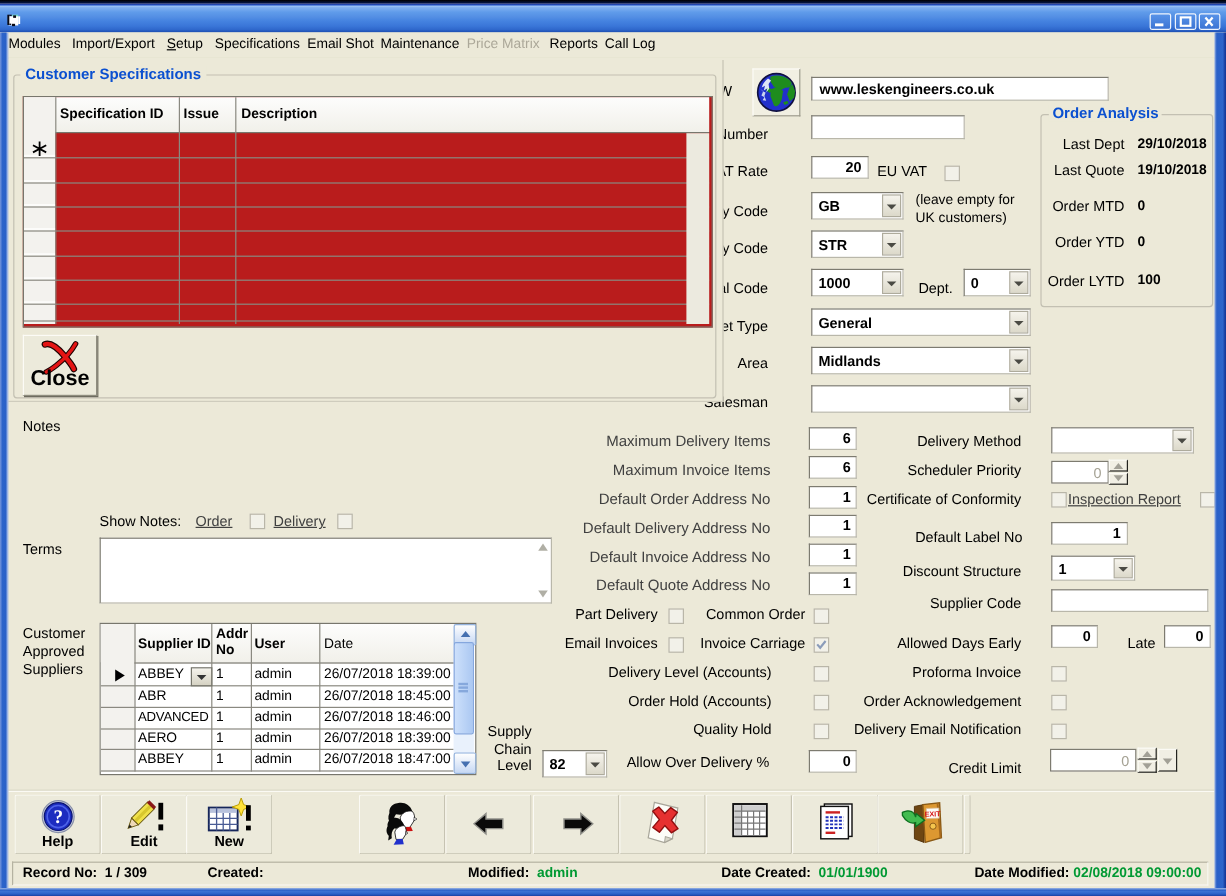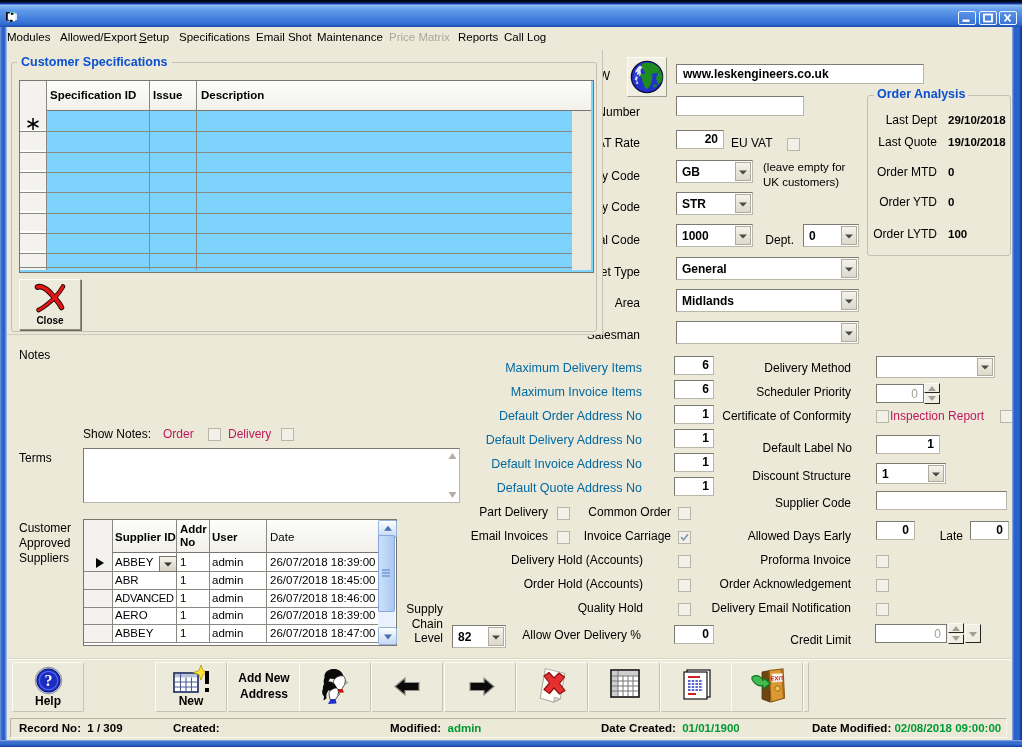--- a/index.html
+++ b/index.html
@@ -26,22 +26,22 @@
 .tb{position:absolute;background:#fff;border:1px solid #7d7b70;border-bottom-color:#b9b7aa;border-right-color:#b9b7aa;font-size:12px;}
 .tb b{position:absolute;font-size:12px;}
 .combo{position:absolute;background:#fff;border:1px solid #7d7b70;border-bottom-color:#b9b7aa;border-right-color:#b9b7aa;}
 .combo .tx{position:absolute;left:5px;top:50%;transform:translateY(-50%);font-weight:bold;font-size:12px;color:#000;}
 .dd{position:absolute;right:1px;top:1px;bottom:1px;width:14px;background:linear-gradient(180deg,#f5f3ec,#dcd9ca);border:1px solid #aeab9c;}
 .dd i{position:absolute;left:50%;top:50%;transform:translate(-50%,-38%);width:0;height:0;border-left:4px solid transparent;border-right:4px solid transparent;border-top:4px solid #4a4a44;}
 .cb{position:absolute;width:11px;height:11px;background:#f2f1e9;border:1px solid #b9b6a8;}
 .lbl{position:absolute;font-size:12px;color:#000;white-space:nowrap;}
 .gridbox .lbl{font-size:11.5px;}
 .lblr{position:absolute;font-size:12px;color:#000;white-space:nowrap;text-align:right;}
-.bluel{position:absolute;font-size:12.5px;color:#0369a1;white-space:nowrap;text-align:right;}
-.grey{color:#be185d;}
+.bluel{position:absolute;font-size:12.5px;color:#404040;white-space:nowrap;text-align:right;}
+.grey{color:#404040;text-decoration:underline;}
 .spin{position:absolute;background:#fff;border:1px solid #7d7b70;}
 .spin .v{position:absolute;right:16px;top:50%;transform:translateY(-50%);color:#a5a294;font-size:12px;}
 .spbtn{position:absolute;width:14px;height:8px;background:#f1efe4;border:1px solid #23231f;border-top:1px solid #fbfaf4;border-left:1px solid #fbfaf4;}
 .spbtn i{position:absolute;left:50%;top:50%;width:0;height:0;border-left:4px solid transparent;border-right:4px solid transparent;}
 .spbtn.up i{transform:translate(-50%,-42%);border-bottom:5px solid #a2a096;}
 .spbtn.dn i{transform:translate(-50%,-58%);border-top:5px solid #a2a096;}
 
 .tbtn{position:absolute;top:614px;width:70px;height:48px;background:#eceadb;border:1px solid #c6c3b2;border-top-color:#fbfaf5;border-left-color:#fbfaf5;border-radius:2px;}
 .tbtn .cap{position:absolute;left:0;right:0;bottom:3px;text-align:center;font-size:12px;font-weight:bold;color:#000;}
 
@@ -75,21 +75,21 @@
         </svg>
       </div>
   <div class="abs wbtn" id="bcls">
         <svg width="16" height="12">
           <path d="M4.5 2.5 L10.5 9.5 M10.5 2.5 L4.5 9.5" stroke="#fff" stroke-width="1.9"></path>
         </svg>
       </div>
  </div>
  <div class="abs" id="menubar">
   <div class="mi" style="left:7px">Modules</div>
-  <div class="mi" style="left:60px">Allowed/Export</div>
+  <div class="mi" style="left:60px">Import/Export</div>
   <div class="mi" style="left:139px"><u>S</u>etup</div>
   <div class="mi" style="left:179px">Specifications</div>
   <div class="mi" style="left:256px">Email Shot</div>
   <div class="mi" style="left:317px">Maintenance</div>
   <div class="mi dis" style="left:389px">Price Matrix</div>
   <div class="mi" style="left:458px">Reports</div>
   <div class="mi" style="left:504px">Call Log</div>
  </div>
  <div class="abs" id="content">
 
@@ -178,21 +178,21 @@
       <div class="lbl" style="left:941px;top:117px;font-weight:bold;font-size:11.5px;padding-top:1px">0</div>
   <div class="lblr" style="right:75px;top:147px">Order YTD</div>
       <div class="lbl" style="left:941px;top:147px;font-weight:bold;font-size:11.5px;padding-top:1px">0</div>
   <div class="lblr" style="right:75px;top:179px">Order LYTD</div>
       <div class="lbl" style="left:941px;top:179px;font-weight:bold;font-size:11.5px;padding-top:1px">100</div>
 
   <div class="abs" style="left:0;top:2px;width:595px;height:284px;background:#ece9d8;border-right:1px solid #c6c3b4;border-bottom:1px solid #cfccbd;">
     <div class="abs" style="left:4px;top:12px;width:584px;height:268px;border:1px solid #c3c0b2;border-radius:3px;"></div>
     <div class="abs" style="left:10px;top:5px;background:#ece9d8;padding:0 4px;color:#0b50d0;font-weight:bold;font-size:12.5px;">Customer Specifications</div>
 
-    <div class="abs gridbox" style="left:12px;top:30px;width:573px;height:191px;background:#7dd3fc;border:1px solid #77766c;">
+    <div class="abs gridbox" style="left:12px;top:30px;width:573px;height:191px;background:#b91c1c;border:1px solid #77766c;">
       <div class="abs" style="left:0;top:0;width:571px;height:29px;background:linear-gradient(180deg,#fdfdfc,#f1f0ea);border-bottom:1px solid #77766c;"></div>
       <div class="abs" style="left:0;top:0;width:26px;height:189px;background:#f3f2ee;"></div>
       <div class="abs" style="left:0;top:48px;width:26px;height:2px;background:#fcfcfa"></div>
       <div class="abs" style="left:0;top:69px;width:26px;height:2px;background:#fcfcfa"></div>
       <div class="abs" style="left:0;top:89px;width:26px;height:2px;background:#fcfcfa"></div>
       <div class="abs" style="left:0;top:109px;width:26px;height:2px;background:#fcfcfa"></div>
       <div class="abs" style="left:0;top:130px;width:26px;height:2px;background:#fcfcfa"></div>
       <div class="abs" style="left:0;top:150px;width:26px;height:2px;background:#fcfcfa"></div>
       <div class="abs" style="left:0;top:170px;width:26px;height:2px;background:#fcfcfa"></div>
       <div class="abs" style="left:26px;top:0;width:1px;height:189px;background:#8a8980;"></div>
@@ -215,21 +215,21 @@
       </svg>
     </div>
 
     <div class="abs" style="left:12px;top:229px;width:60px;height:49px;background:#eceadb;border:1px solid #8f8d7f;border-top-color:#fcfbf6;border-left-color:#fcfbf6;box-shadow:1px 1px 0 #6e6c60;">
       <svg class="abs" style="left:13px;top:3px" width="36" height="30" viewBox="0 0 36 30">
         <path d="M4.5 4 C10 2 16 8 21 14 C24 17.5 27 21 28.5 24.5" fill="none" stroke="#200404" stroke-width="5.6" stroke-linecap="round"></path>
         <path d="M30 3.5 C27 9 21 16 14 21.5 C11 23.8 8 26 5.5 27" fill="none" stroke="#200404" stroke-width="4.6" stroke-linecap="round"></path>
         <path d="M4.5 4 C10 2 16 8 21 14 C24 17.5 27 21 28.5 24.5" fill="none" stroke="#e41414" stroke-width="3.6" stroke-linecap="round"></path>
         <path d="M30 3.5 C27 9 21 16 14 21.5 C11 23.8 8 26 5.5 27" fill="none" stroke="#e41414" stroke-width="2.8" stroke-linecap="round"></path>
       </svg>
-      <div class="cap" style="position:absolute;left:0;right:0;bottom:3px;text-align:center;font-weight:bold;font-size:10px">Close</div>
+      <div class="cap" style="position:absolute;left:0;right:0;bottom:3px;text-align:center;font-weight:bold;font-size:18px">Close</div>
     </div>
   </div>
 
   <div class="lbl" style="left:12px;top:300px">Notes</div>
   <div class="lbl" style="left:76px;top:379px">Show Notes:</div>
   <div class="lbl grey" style="left:156px;top:379px">Order</div>
   <div class="cb" style="left:201px;top:380px"></div>
   <div class="lbl grey" style="left:221px;top:379px">Delivery</div>
   <div class="cb" style="left:274px;top:380px"></div>
   <div class="lbl" style="left:12px;top:403px">Terms</div>
@@ -334,21 +334,21 @@
   <div class="lblr" style="right:341px;top:457px">Common Order</div>
       <div class="cb" style="left:671px;top:459px"></div>
   <div class="lblr" style="right:464px;top:481px">Email Invoices</div>
       <div class="cb" style="left:550px;top:483px"></div>
   <div class="lblr" style="right:341px;top:481px">Invoice Carriage</div>
   <div class="cb" style="left:671px;top:483px">
         <svg width="11" height="11" style="position:absolute;left:0;top:0">
           <path d="M2 5 L4.5 7.8 L9 2.2" stroke="#8b9cba" stroke-width="1.8" fill="none"></path>
         </svg>
       </div>
-  <div class="lblr" style="right:369px;top:505px">Delivery Hold (Accounts)</div>
+  <div class="lblr" style="right:369px;top:505px">Delivery Level (Accounts)</div>
       <div class="cb" style="left:671px;top:507px"></div>
   <div class="lblr" style="right:369px;top:529px">Order Hold (Accounts)</div>
       <div class="cb" style="left:671px;top:531px"></div>
   <div class="lblr" style="right:369px;top:553px">Quality Hold</div>
       <div class="cb" style="left:671px;top:555px"></div>
   <div class="lblr" style="right:371px;top:580px">Allow Over Delivery %</div>
   <div class="tb" style="left:667px;top:577px;width:38px;height:17px">
         <b style="right:4px;top:1px">0</b>
       </div>
 
@@ -417,33 +417,44 @@
   <div class="abs" style="left:0;top:611px;width:1005px;height:1px;background:#fbfaf4"></div>
   <div class="tbtn" style="left:5px">
     <svg class="abs" style="left:21px;top:3px" width="29" height="29" viewBox="0 0 29 29">
       <circle cx="14.5" cy="14.5" r="13.3" fill="#c6c9da" stroke="#8890a8" stroke-width="1"></circle>
       <circle cx="14.5" cy="14.5" r="11.6" fill="#1c2cc0" stroke="#0a1470" stroke-width="1"></circle>
       <circle cx="14.5" cy="14.5" r="9.2" fill="none" stroke="#4d62e8" stroke-width="1.3"></circle>
       <text x="14.5" y="20" text-anchor="middle" font-family="Liberation Serif,serif" font-size="16" font-weight="bold" fill="#fff">?</text>
     </svg>
     <div class="cap">Help</div>
   </div>
+  <div class="tbtn" style="left:77px">
+    <svg class="abs" style="left:17px;top:2px" width="38" height="32" viewBox="0 0 38 32">
+      <g transform="rotate(45 14 16)">
+        <rect x="10" y="2" width="8" height="19" fill="#f0e14a" stroke="#6b5b10" stroke-width="0.8"></rect>
+        <rect x="12.7" y="2" width="2.6" height="19" fill="#d8c72e"></rect>
+        <rect x="10" y="0" width="8" height="3" fill="#8a1a1a"></rect>
+        <path d="M10 21 L18 21 L14 29 Z" fill="#efd9b8" stroke="#6b5b10" stroke-width="0.8"></path>
+        <path d="M12.6 26 L15.4 26 L14 29 Z" fill="#222"></path>
+      </g>
+      <rect x="30" y="4" width="4" height="14" fill="#000"></rect>
+      <rect x="30" y="22" width="4" height="5" fill="#000"></rect>
+    </svg>
+    <div class="cap">Edit</div>
+  </div>
   <div class="tbtn" style="left:148px">
     <svg class="abs" style="left:16px;top:2px" width="40" height="32" viewBox="0 0 40 32">
       <rect x="2" y="8" width="24" height="19" fill="#fff" stroke="#16265a" stroke-width="1.6"></rect>
       <rect x="3" y="9" width="22" height="3.4" fill="#b8c2dc"></rect>
       <path d="M8.5 8 V27 M14 12.5 V27 M19.5 12.5 V27 M2 17 H26 M2 22 H26" stroke="#4a5c95" stroke-width="1.1"></path>
       <path d="M29 0 L31 5.5 L36.5 7.5 L31 9.5 L29 15 L27 9.5 L21.5 7.5 L27 5.5 Z" fill="#ffe23a" stroke="#b89b00" stroke-width="0.8"></path>
       <rect x="33" y="6" width="4" height="13" fill="#000"></rect>
       <rect x="33" y="23" width="4" height="4" fill="#000"></rect>
     </svg>
     <div class="cap">New</div>
-  </div>
-  <div class="tbtn" style="left:220px;width:72px">
-    <div class="cap" style="bottom:auto;top:7px;line-height:16px">Add New<br>Address</div>
   </div>
   <div class="tbtn" style="left:292px">
     <svg class="abs" style="left:20px;top:5px" width="30" height="37" viewBox="0 0 30 37">
       <path d="M13 1 C7 1.5 4 5 4.5 9.5 C3 13 3.5 16 5.5 18.5 L5 23 L8 21 C7.5 17 8 13 10 10.5 C14 11.5 20 10.5 23.5 8 C22 3 17.5 0.5 13 1 Z" fill="#0a0a0a"></path>
       <path d="M23.5 8 C25.5 10 26 13.5 25 16 L21.5 21.5 L15 21.5 L13.5 13.5 C14.5 9.5 19 7 23.5 8 Z" fill="#fff" stroke="#111" stroke-width="0.7"></path>
       <path d="M25 13 L27.5 14.5 L25 16 Z" fill="#fff" stroke="#111" stroke-width="0.5"></path>
       <path d="M16 21.5 L22.5 21 L24 24.5 L14 25 Z" fill="#cc1111"></path>
       <path d="M9 13.5 C5 14 2.5 17 3 20.5 C1.5 23.5 2 26.5 4 28.5 L3.5 32.5 L6.5 30.5 C6 27.5 6.5 24.5 8.5 22.5 C11.5 23 15 22 17 20 C15.5 16 12 13 9 13.5 Z" fill="#0a0a0a"></path>
       <path d="M17 20 C18.5 22 19 25 18 27.5 L15.5 31.5 L10 31.5 L9 25.5 C9.5 22.5 13 20 17 20 Z" fill="#fff" stroke="#111" stroke-width="0.7"></path>
       <path d="M18 25 L20 26.2 L18 27.5 Z" fill="#fff" stroke="#111" stroke-width="0.5"></path>

